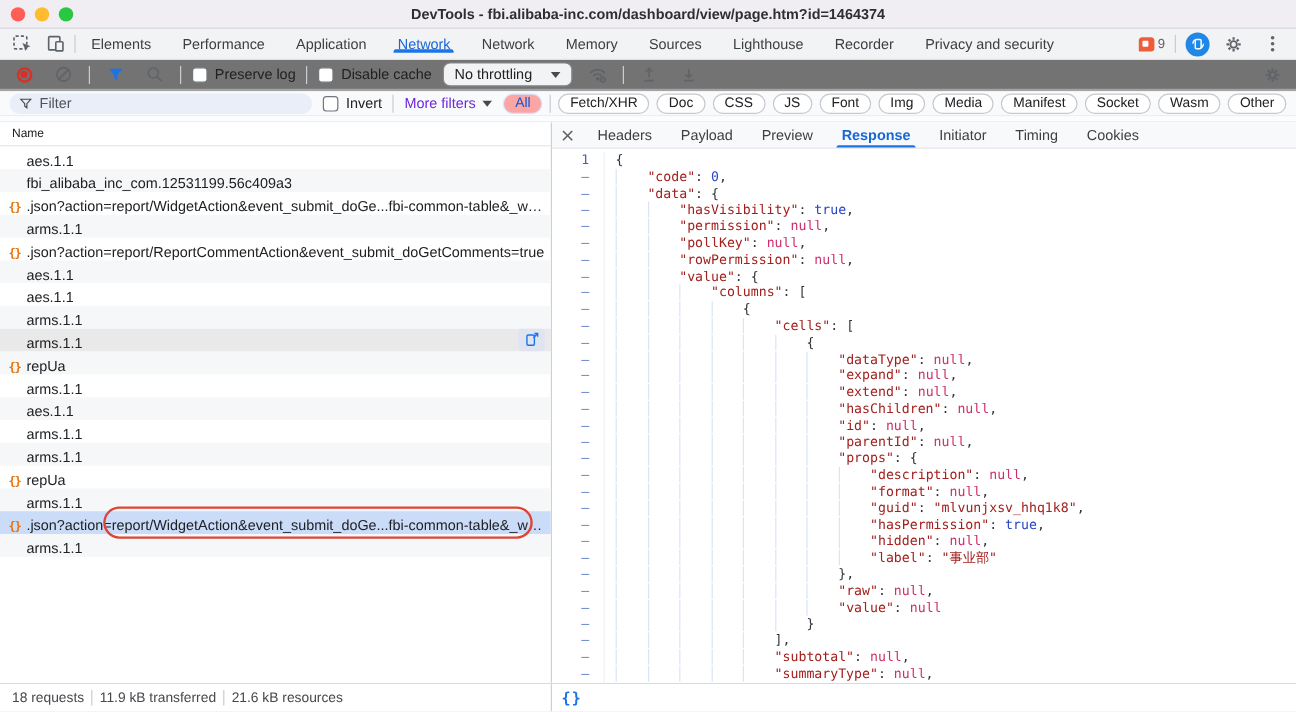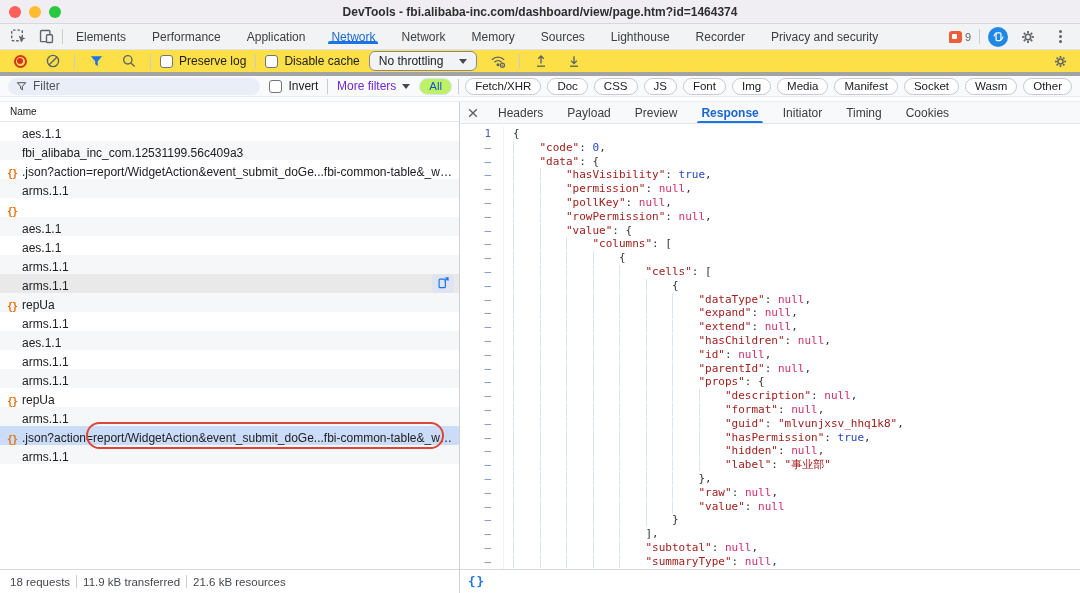--- a/index.html
+++ b/index.html
@@ -28,38 +28,38 @@
   .tb-right { margin-left:auto; display:flex; align-items:center; gap:8px; padding-right:2px; }
   .err-wrap { display:flex; align-items:center; gap:3px; }
   .err-badge { width:13px; height:12px; background:#ee5d3a; border-radius:3px 3px 3px 1px; position:relative; }
   .err-badge::after { content:""; position:absolute; left:3px; top:3px; width:5px; height:5px; background:#fff; border-radius:1px; }
   .err-count { font-size:11px; color:#5f6368; }
   .blue-circle { width:20px; height:20px; border-radius:50%; background:#1f87e5; display:flex; align-items:center; justify-content:center; }
   .kebab { display:flex; flex-direction:column; gap:2px; align-items:center; width:18px; }
   .kebab i { width:3px; height:3px; border-radius:50%; background:#5f6368; }
 
   
-  .netbar { height:26px; background:#fde047; border-bottom:4px solid #a3a3a3; display:flex; align-items:center; padding:0 8px; gap:9px; }
+  .netbar { height:26px; background:#737373; border-bottom:2px solid #a3a3a3; display:flex; align-items:center; padding:0 8px; gap:9px; }
   .rec { width:13px; height:13px; border:2px solid #d93025; border-radius:50%; position:relative; }
   .rec::after { content:""; position:absolute; left:1.5px; top:1.5px; width:6px; height:6px; background:#d93025; border-radius:50%; }
   .chk { display:flex; align-items:center; gap:6px; font-size:12px; color:#202124; white-space:nowrap; }
   .cbox { width:13px; height:13px; border:1.5px solid #71767b; border-radius:3px; background:#fff; }
   .throttle { display:flex; align-items:center; gap:16px; border:1px solid #87898c; border-radius:6px; height:20px; padding:0 9px; font-size:12px; color:#202124; background:#f1f3f4; white-space:nowrap; }
   .caret { width:0; height:0; border-left:4px solid transparent; border-right:4px solid transparent; border-top:5px solid #474a4d; }
   .netbar .right-gear { margin-left:auto; }
 
   
   .filterbar { height:21px; background:#f9fafb; border-bottom:1px solid #e9ecef; display:flex; align-items:center; padding:0 8px; gap:9px; }
   .filter-pill-input { width:404px; height:17px; background:#e9eef9; border-radius:9px; display:flex; align-items:center; padding:0 8px; gap:6px; }
   .filter-pill-input input { flex:1; background:transparent; border:none; outline:none; font-size:12px; color:#202124; font-family:"Liberation Sans",sans-serif; }
   .filter-pill-input input::placeholder { color:#4f5256; opacity:1; }
   .more-filters { display:flex; align-items:center; gap:6px; font-size:12px; color:#6d28d9; white-space:nowrap; }
   .pills { display:flex; align-items:center; gap:6px; }
   .pill { height:17px; border:1px solid #c6c9cd; border-radius:9px; display:flex; align-items:center; padding:0 9px; font-size:11.5px; color:#202124; background:#fff; white-space:nowrap; }
-  .pill.active { background:#bef264; border-color:#d7e3fc; color:#0b57d0; }
+  .pill.active { background:#fca5a5; border-color:#d7e3fc; color:#0b57d0; }
   .overview-strip { height:5px; background:#fcfdff; border-bottom:1px solid #e9edf3; }
 
   
   .main { display:flex; height:467px; }
   .left { width:460px; flex:0 0 460px; border-right:1px solid #cdd1d5; display:flex; flex-direction:column; background:#fff; }
   .lheader { height:20px; border-bottom:1px solid #e4e7ea; font-size:10px; color:#202124; display:flex; align-items:center; padding:0 10px; }
   .rows { position:relative; flex:1; overflow:hidden; }
   .req-row { height:19px; display:flex; align-items:flex-end; padding:0 5px 0 7px; font-size:12px; color:#202124; white-space:nowrap; overflow:hidden; }
   .req-row.striped { background:#f6f7f8; }
   .req-row.hover { background:#e9e9ea; }
@@ -328,20 +328,21 @@
           <div class="req-row">
             <span class="json-icon">{}</span>
             <span class="req-name">.json?action=report/WidgetAction&amp;event_submit_doGe...fbi-common-table&amp;_widge...</span>
           </div>
           <div class="req-row striped">
             <span class="json-icon"></span>
             <span class="req-name">arms.1.1</span>
           </div>
           <div class="req-row">
             <span class="json-icon">{}</span>
+            <span class="req-name">.json?action=report/ReportCommentAction&amp;event_submit_doGetComments=true</span>
           </div>
           <div class="req-row striped">
             <span class="json-icon"></span>
             <span class="req-name">aes.1.1</span>
           </div>
           <div class="req-row">
             <span class="json-icon"></span>
             <span class="req-name">aes.1.1</span>
           </div>
           <div class="req-row striped">

